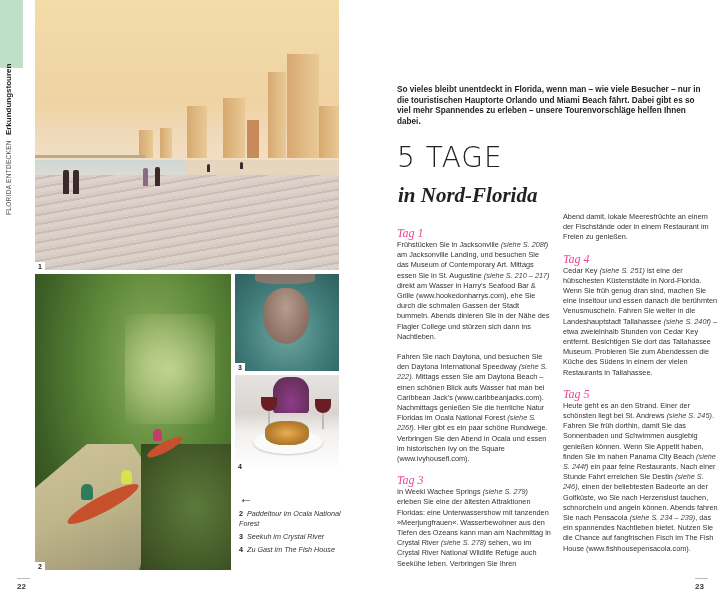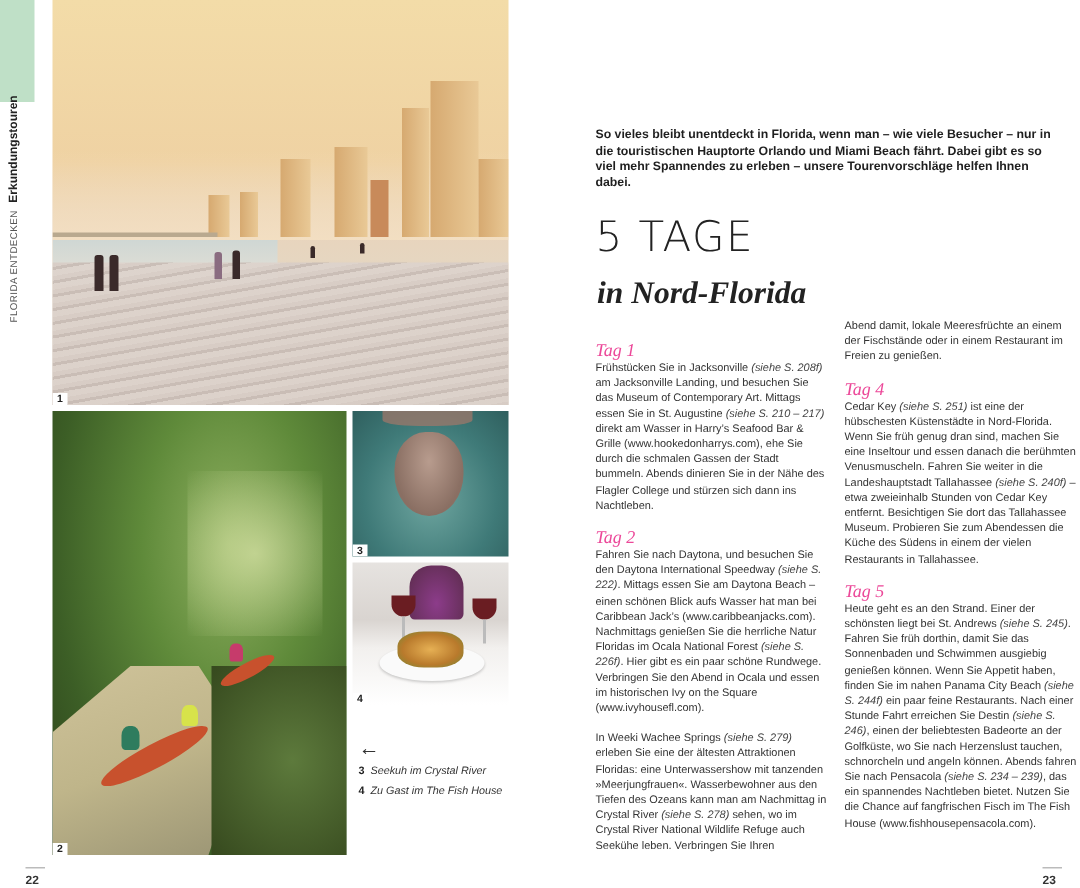--- a/index.html
+++ b/index.html
@@ -124,41 +124,42 @@
   <div class="stem" style="left:33px;top:36px;"></div>
   <div class="glass" style="left:80px;top:24px;"></div>
   <div class="stem" style="left:87px;top:38px;"></div>
   <div class="plate"></div>
   <div class="food"></div>
   <span class="num">4</span>
 </div>
 
 <div class="captions">
   <div class="arrow">←</div>
+  <div class="cap"><span class="n">2</span><span class="t">Paddeltour im Ocala National Forest</span></div>
   <div class="cap"><span class="n">3</span><span class="t">Seekuh im Crystal River</span></div>
   <div class="cap"><span class="n">4</span><span class="t">Zu Gast im The Fish House</span></div>
 </div>
 
 <div class="pnum" id="pnum-left">22</div>
 <div class="pnum" id="pnum-right">23</div>
 
 <div class="intro">So vieles bleibt unentdeckt in Florida, wenn man – wie viele Besucher – nur in die touristischen Hauptorte Orlando und Miami Beach fährt. Dabei gibt es so viel mehr Spannendes zu erleben – unsere Tourenvorschläge helfen Ihnen dabei.</div>
 <div class="headline">5 TAGE</div>
 <div class="subhead">in Nord-Florida</div>
 
 <div class="col" id="col-left">
   <div class="day">
       <h3>Tag 1</h3>
       <p>Frühstücken Sie in Jacksonville <i>(siehe S. 208f)</i> am Jacksonville Landing, und besuchen Sie das Museum of Contemporary Art. Mittags essen Sie in St. Augustine <i>(siehe S. 210 – 217)</i> direkt am Wasser in Harry’s Seafood Bar &amp; Grille (www.hookedonharrys.com), ehe Sie durch die schmalen Gassen der Stadt bummeln. Abends dinieren Sie in der Nähe des Flagler College und stürzen sich dann ins Nachtleben.</p>
     </div>
   <div class="day">
-      <h3>Tag 2</h3>
       <p>Fahren Sie nach Daytona, und besuchen Sie den Daytona International Speedway <i>(siehe S. 222)</i>. Mittags essen Sie am Daytona Beach – einen schönen Blick aufs Wasser hat man bei Caribbean Jack’s (www.caribbeanjacks.com). Nachmittags genießen Sie die herrliche Natur Floridas im Ocala National Forest <i>(siehe S. 226f)</i>. Hier gibt es ein paar schöne Rundwege. Verbringen Sie den Abend in Ocala und essen im historischen Ivy on the Square (www.ivyhousefl.com).</p>
     </div>
   <div class="day">
+      <h3>Tag 3</h3>
       <p>In Weeki Wachee Springs <i>(siehe S. 279)</i> erleben Sie eine der ältesten Attraktionen Floridas: eine Unterwassershow mit tanzenden »Meerjungfrauen«. Wasserbewohner aus den Tiefen des Ozeans kann man am Nachmittag in Crystal River <i>(siehe S. 278)</i> sehen, wo im Crystal River National Wildlife Refuge auch Seekühe leben. Verbringen Sie Ihren</p>
     </div>
 </div>
 
 <div class="col" id="col-right">
   <div class="day">
       <p>Abend damit, lokale Meeresfrüchte an einem der Fischstände oder in einem Restaurant im Freien zu genießen.</p>
     </div>
   <div class="day">
       <h3>Tag 4</h3>

